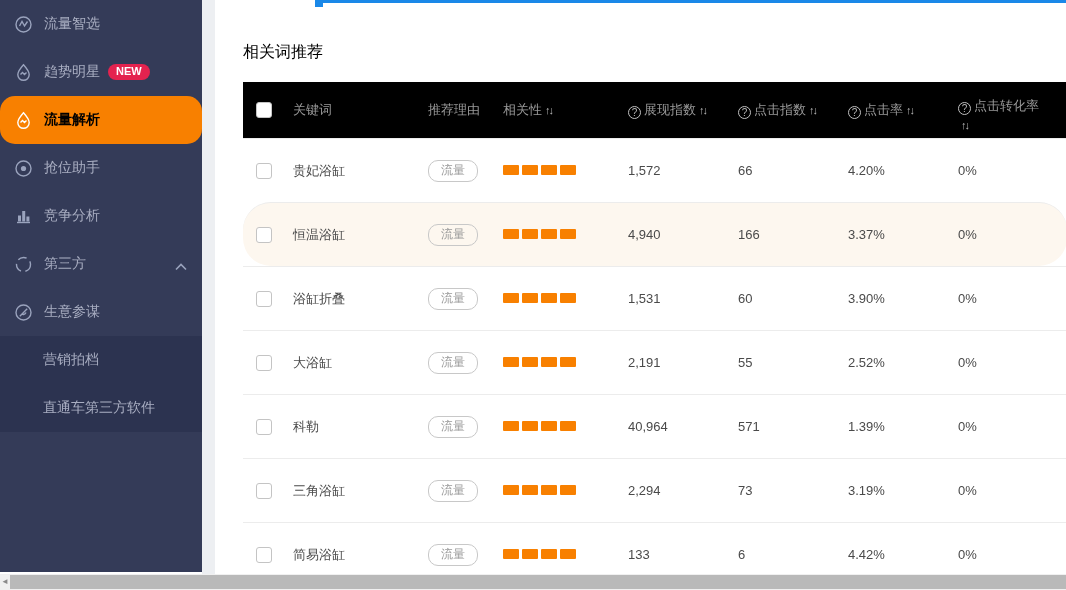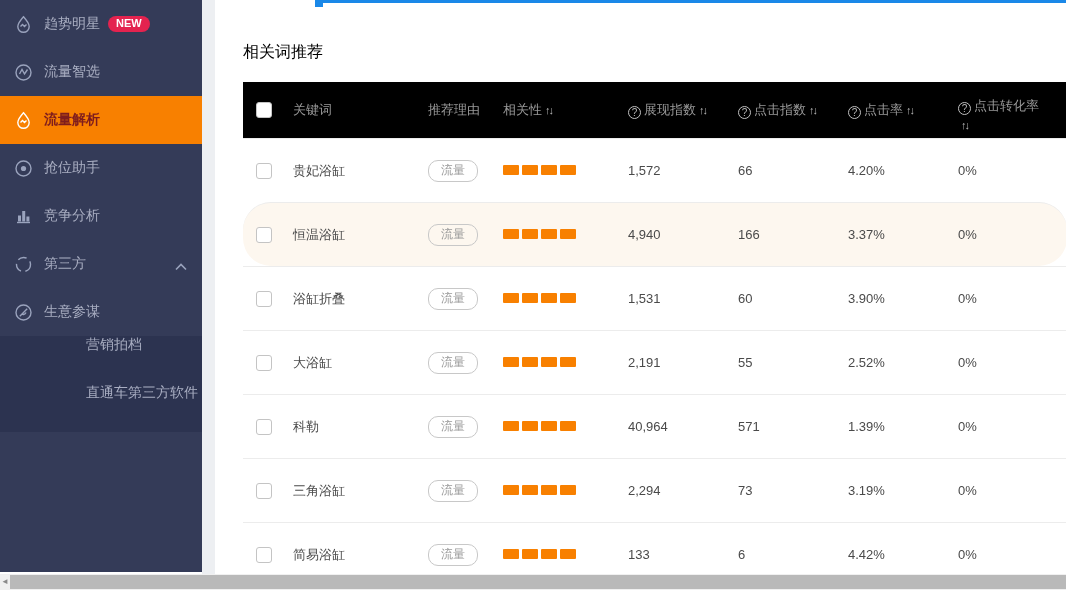--- a/index.html
+++ b/index.html
@@ -8,28 +8,28 @@
 
   
   .sidebar { position:absolute; left:0; top:0; width:202px; height:572px;
     background:#343b58; z-index:2; }
   .nav-item { height:48px; display:flex; align-items:center; padding-left:14px;
     color:#a9aec2; font-size:14px; cursor:pointer; position:relative; }
   .nav-item .nav-icon { width:19px; height:19px; margin-right:11px; flex:0 0 19px; }
   .nav-item .nav-icon svg { display:block; }
   .nav-item svg .st { stroke:#9aa3bd; fill:none; stroke-width:1.4; }
   .nav-item svg .fl { fill:#9aa3bd; }
-  .nav-item.active { background:#f88000; color:#7f1d1d; font-weight:bold; }
+  .nav-item.active { background:#f88000; color:#000000; font-weight:bold;border-radius:15px; }
   .nav-item.active svg .st { stroke:#fff; }
   .badge { background:#e4234f; color:#fff; font-size:11px; font-weight:bold;
     border-radius:9px; padding:2px 8px 3px; margin-left:8px; line-height:1; }
   .chevron { position:absolute; right:15px; top:18px; }
   .submenu { background:#2c3350; }
-  .sub-item { height:48px; display:flex; align-items:flex-start; padding-left:68px;
-    color:#a9aec2; font-size:14px; cursor:pointer;margin-left:18px; }
+  .sub-item { height:48px; display:flex; align-items:center; padding-left:43px;
+    color:#a9aec2; font-size:14px; cursor:pointer; }
 
   .gray-strip { position:absolute; left:202px; top:0; width:13px; height:574px;
     background:#edeff2; }
 
   
   .content { position:absolute; left:215px; top:0; width:851px; height:567px;
     background:#fff; overflow:hidden; }
   .chart-line { position:absolute; top:0; left:103px; right:0; height:3px;
     background:#1a88e8; }
   .chart-marker { position:absolute; top:0; left:100px; width:8px; height:7px;
@@ -71,36 +71,36 @@
 </style>
 </head>
 <body>
 
 <div class="sidebar">
 
 
   <div class="nav-item">
     <span class="nav-icon">
       <svg width="19" height="19" viewBox="0 0 19 19">
+          <circle class="st" cx="9.5" cy="9.5" r="7.5"></circle>
+          <path class="st" d="M5.5 11 L8 6.5 L10.5 11 L13.5 6.5"></path>
+        </svg>
+    </span>
+    <span>流量智选</span>
+  </div>
+
+  <div class="nav-item">
+    <span class="nav-icon">
+      <svg width="19" height="19" viewBox="0 0 19 19">
           <path class="st" d="M9.5 1.8 C9.5 1.8 3.8 8.2 3.8 11.6 A5.7 5.7 0 0 0 15.2 11.6 C15.2 8.2 9.5 1.8 9.5 1.8 Z"></path>
           <path class="st" d="M6.5 11.5 L8.5 9.5 L10.5 11.5 L12.5 9.5"></path>
         </svg>
     </span>
     <span>趋势明星</span>
     <span class="badge">NEW</span>
-  </div>
-
-  <div class="nav-item">
-    <span class="nav-icon">
-      <svg width="19" height="19" viewBox="0 0 19 19">
-          <circle class="st" cx="9.5" cy="9.5" r="7.5"></circle>
-          <path class="st" d="M5.5 11 L8 6.5 L10.5 11 L13.5 6.5"></path>
-        </svg>
-    </span>
-    <span>流量智选</span>
   </div>
 
   <div class="nav-item active">
     <span class="nav-icon">
       <svg width="19" height="19" viewBox="0 0 19 19">
           <path class="st" d="M9.5 1.8 C9.5 1.8 3.8 8.2 3.8 11.6 A5.7 5.7 0 0 0 15.2 11.6 C15.2 8.2 9.5 1.8 9.5 1.8 Z"></path>
           <path class="st" d="M6.5 11.5 L8.5 9.5 L10.5 11.5 L12.5 9.5"></path>
         </svg>
     </span>
     <span>流量解析</span>

